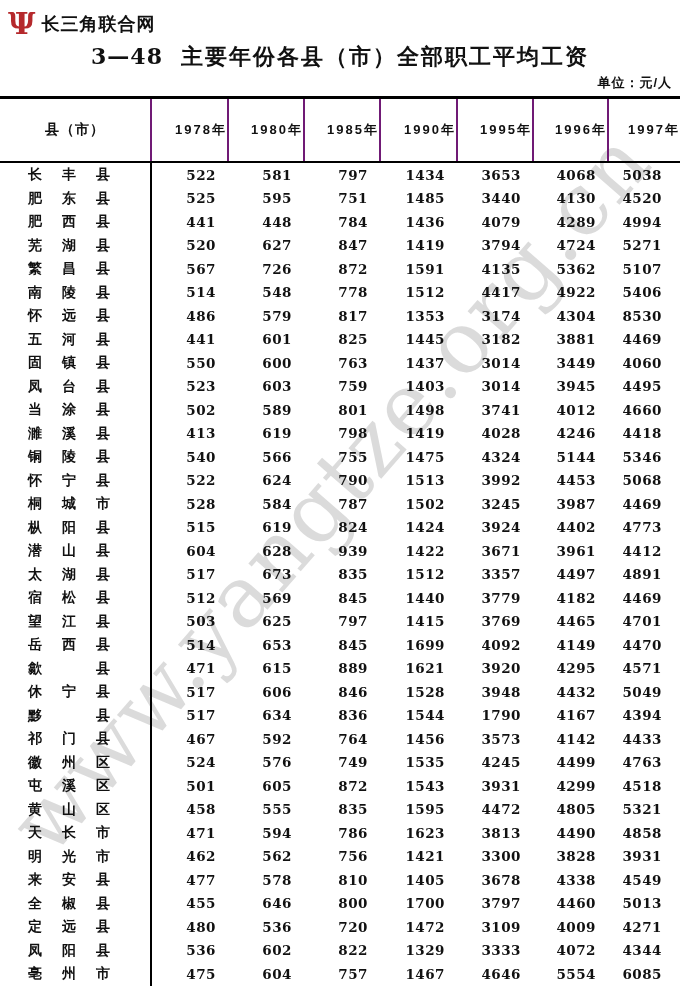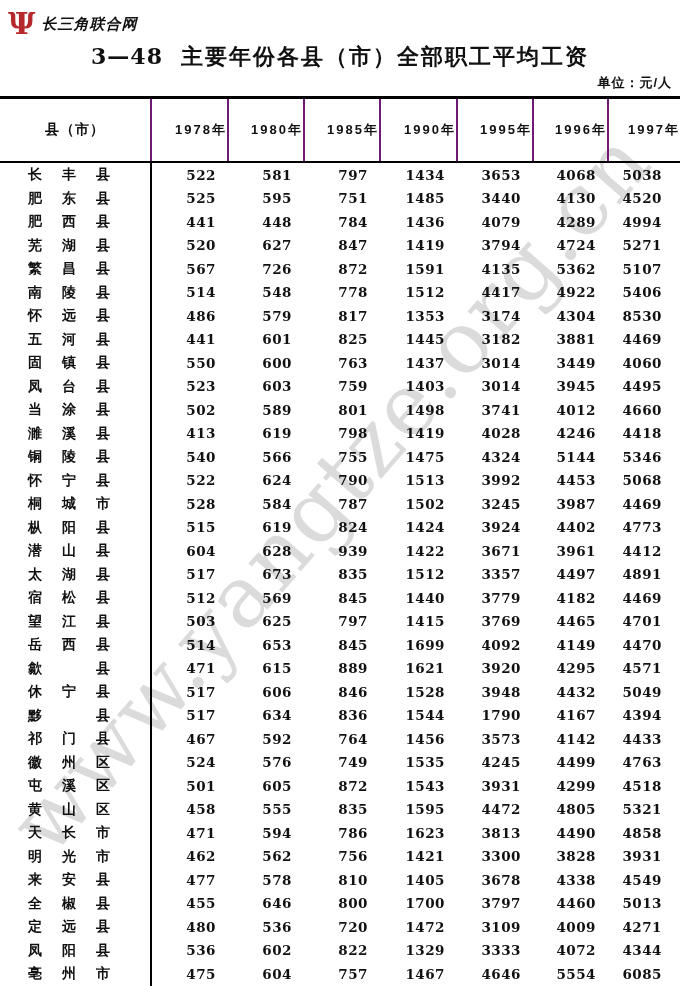--- a/index.html
+++ b/index.html
@@ -17,21 +17,21 @@
   }
   .content{position:relative;z-index:1;}
   .logo-row{
     display:flex;align-items:center;gap:6px;
     padding:9px 0 0 8px;height:30px;
   }
   .logo-glyph{
     font-family:"DejaVu Serif",serif;font-weight:700;
     font-size:30px;line-height:28px;color:#b5292c;
   }
-  .site-name{font-size:15px;font-weight:700;letter-spacing:1px;font-style:italic;}
+  .site-name{font-size:18px;font-weight:700;letter-spacing:1px;}
   .page-title{
     text-align:center;margin-top:3px;
     font-family:"DejaVu Serif","Liberation Serif",serif;
     font-weight:700;font-size:22px;letter-spacing:2px;white-space:nowrap;
   }
   .page-title .tno{margin-right:18px;letter-spacing:1px;}
   .unit-row{
     text-align:right;padding-right:8px;margin-top:2px;height:20px;
     font-size:13px;font-weight:700;letter-spacing:1px;
   }

